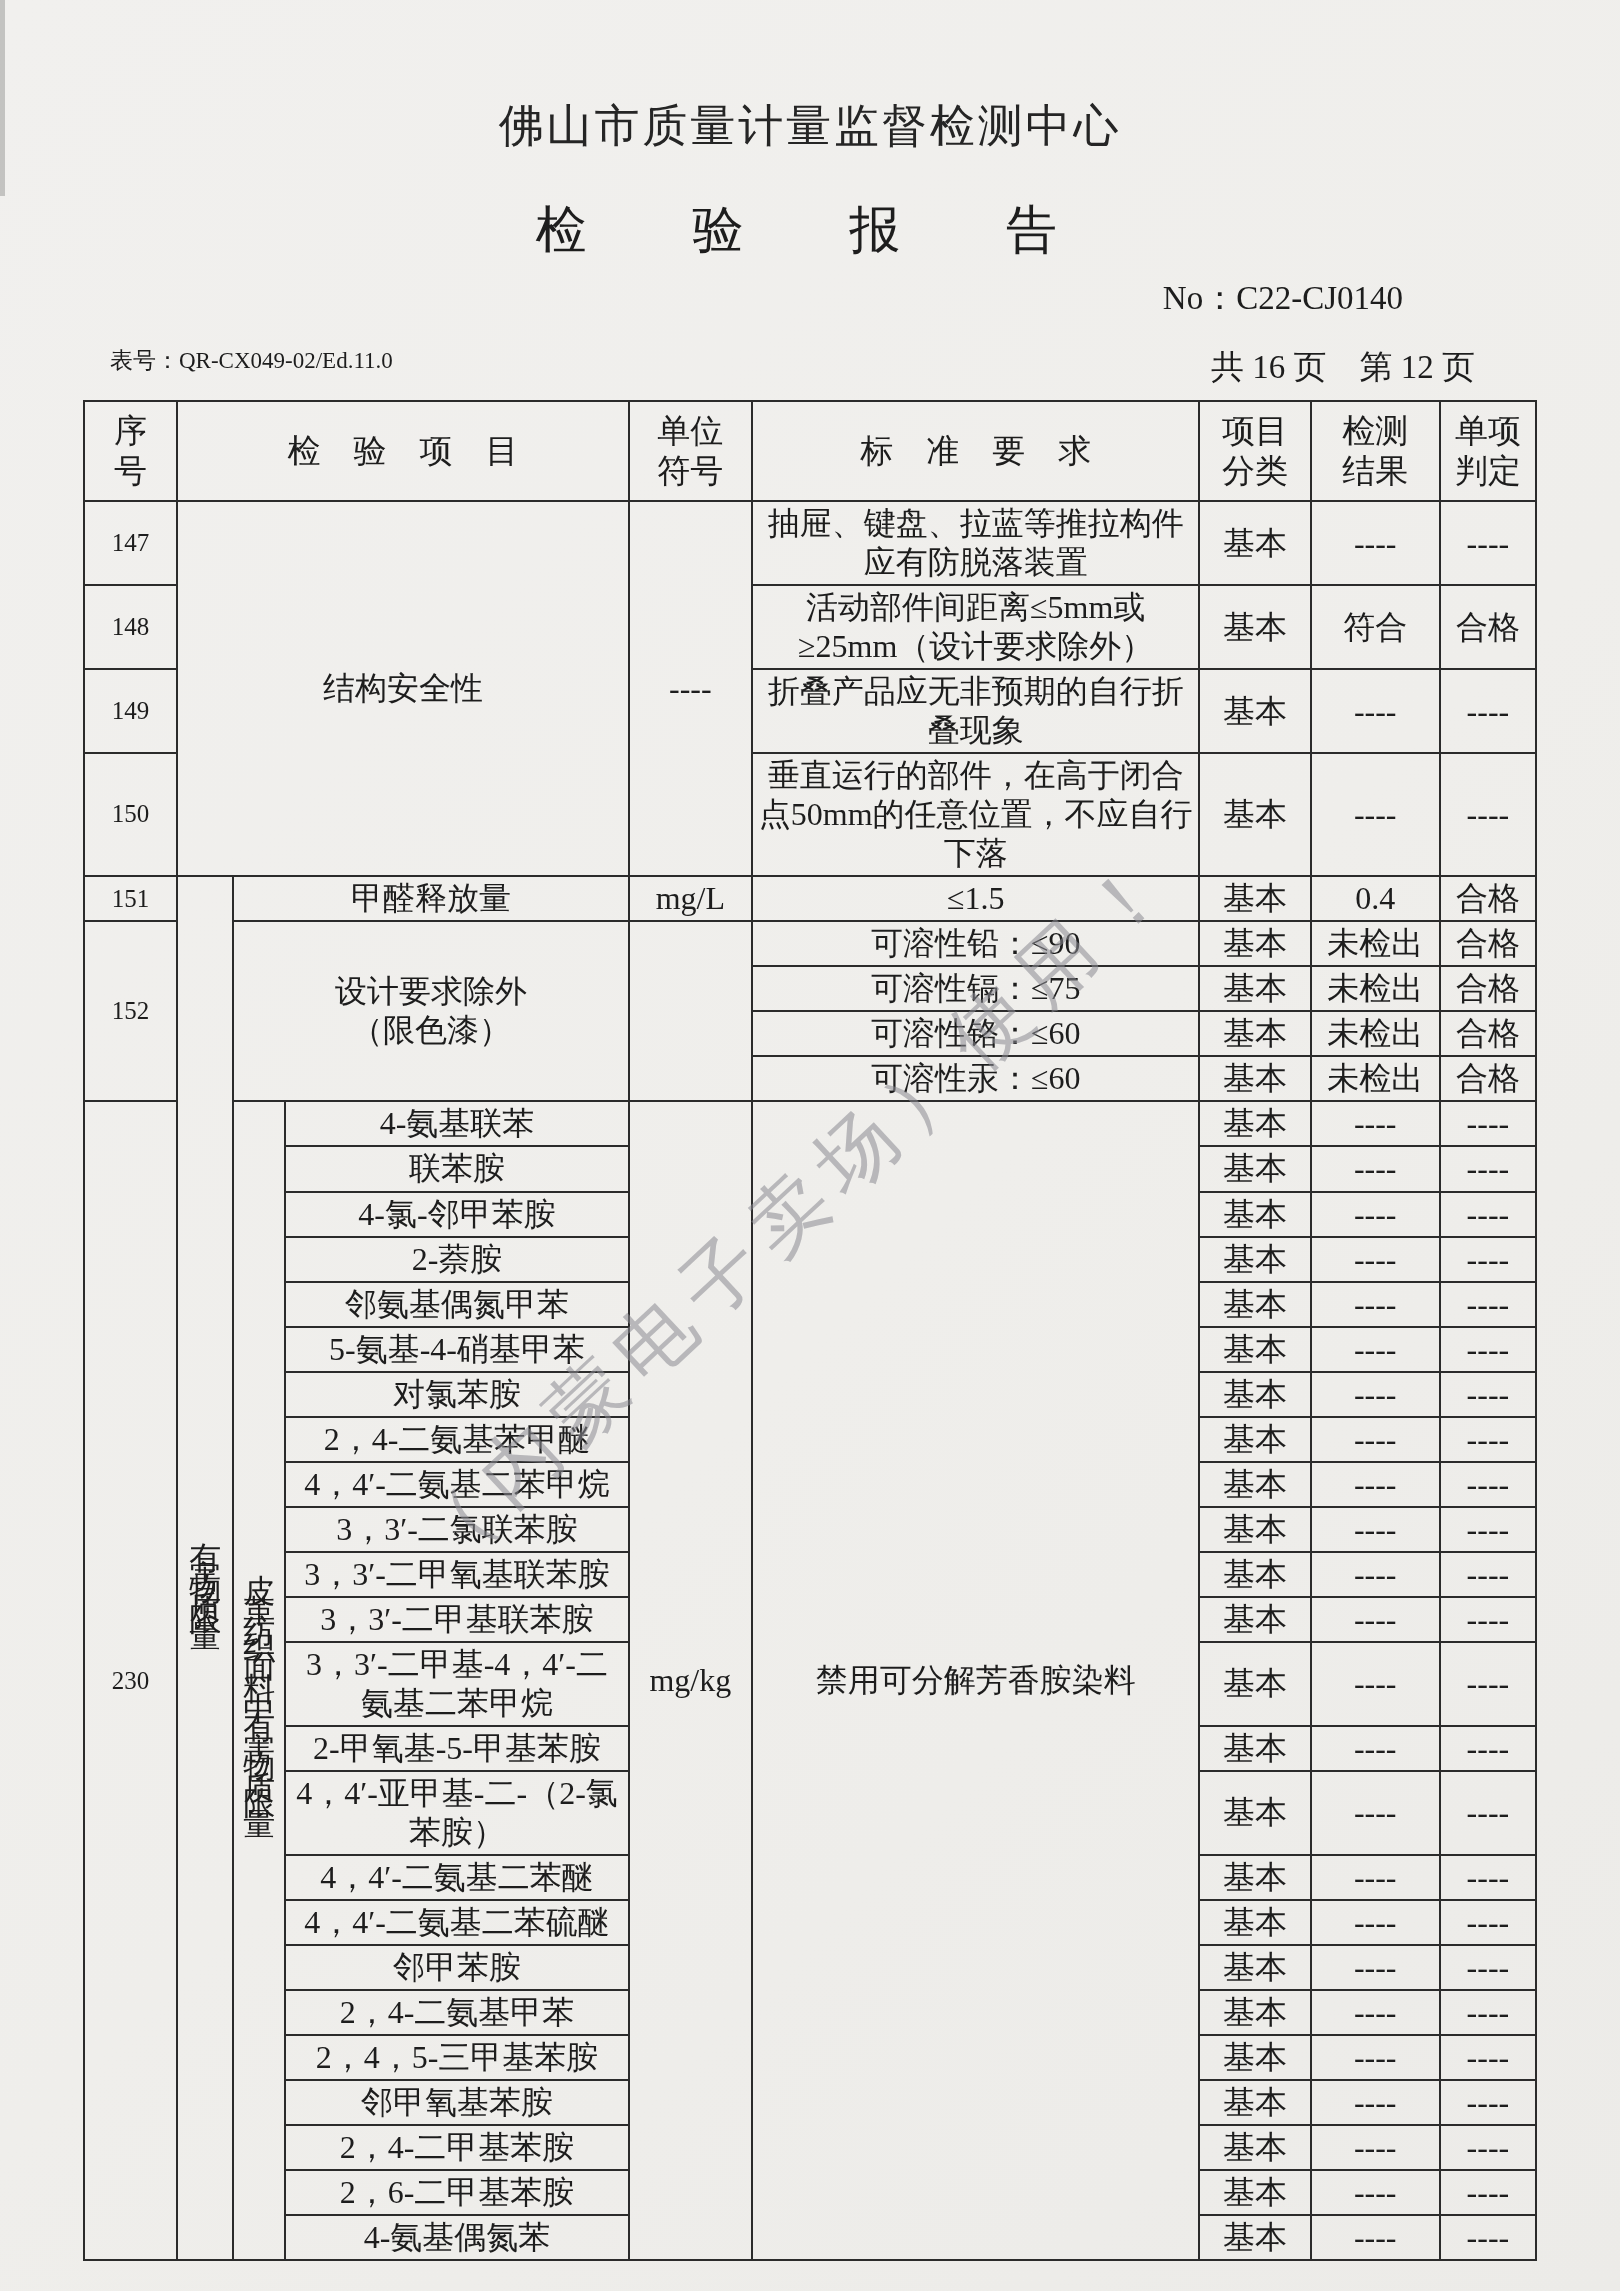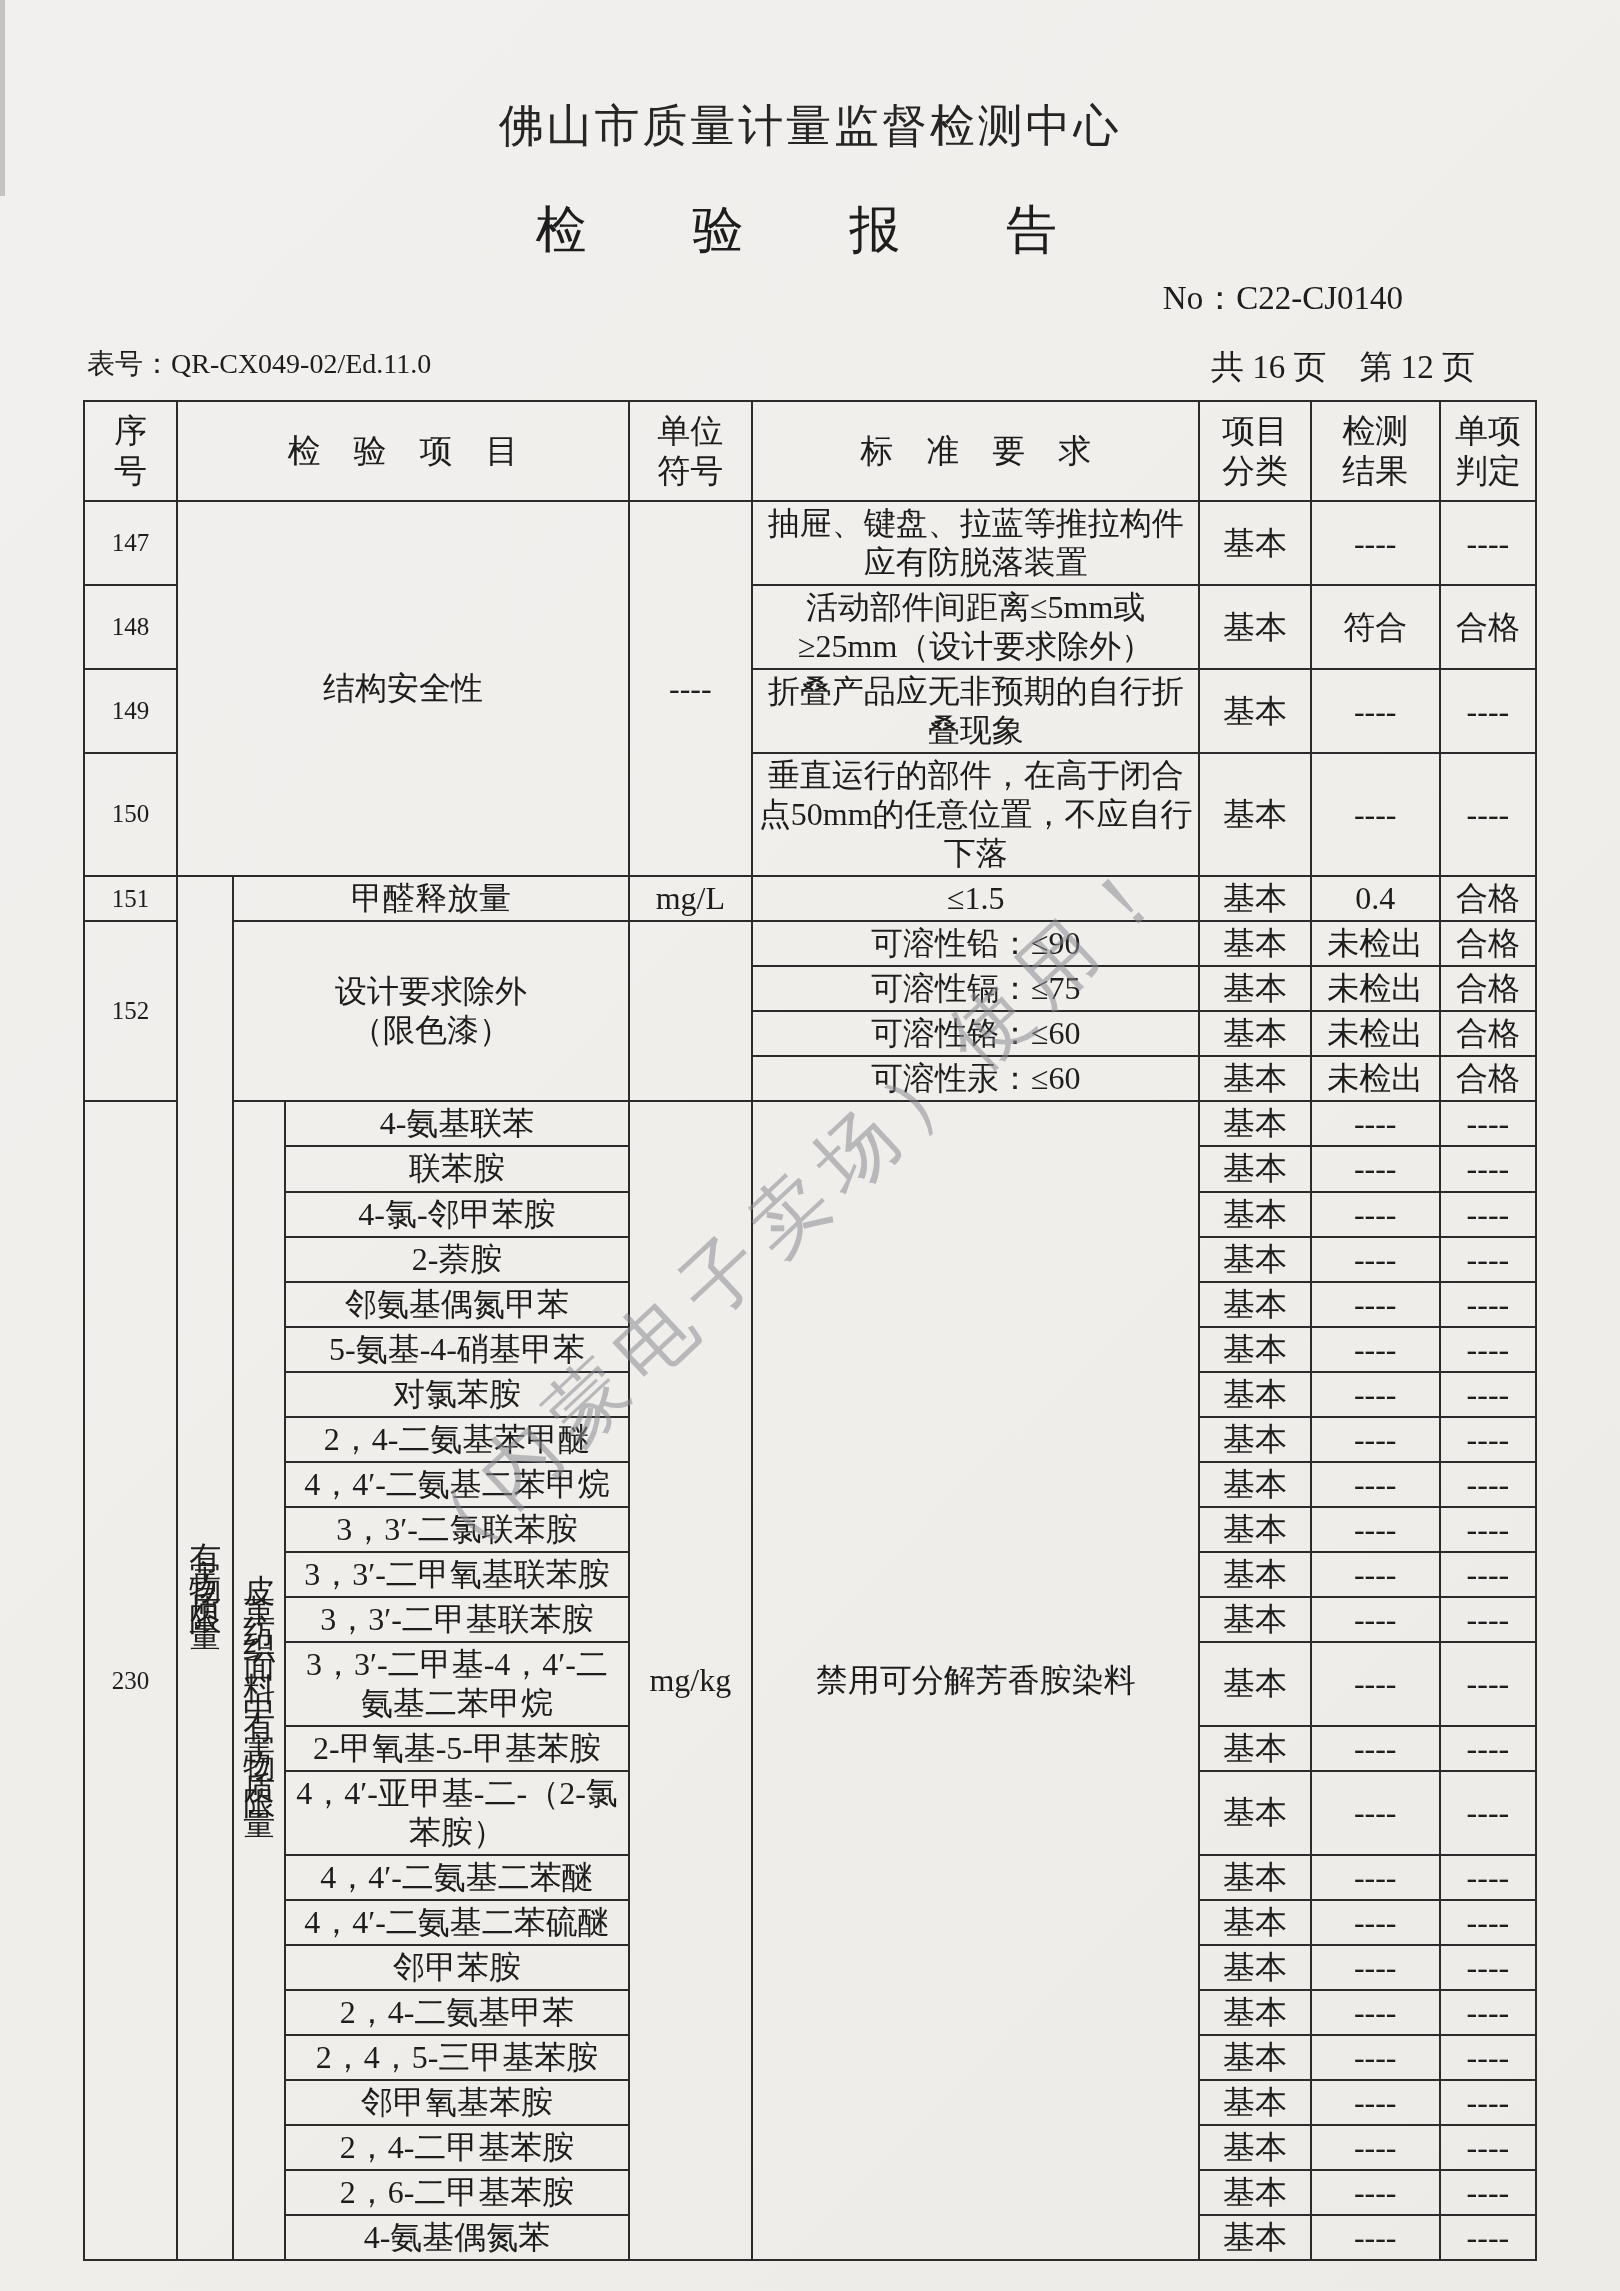--- a/index.html
+++ b/index.html
@@ -21,21 +21,21 @@
     text-align:center;font-size:45px;letter-spacing:2.9px;color:#252525;
   }
   .doc-title{
     position:absolute;left:83px;width:1454px;top:196px;
     text-align:center;font-size:51px;letter-spacing:27.4px;color:#1d1d1d;
   }
   .report-no{
     position:absolute;right:217px;top:276px;font-size:33px;color:#1d1d1d;
   }
   .form-no{
-    position:absolute;left:87px;top:345px;font-size:28px;color:#1d1d1d;
+    position:absolute;left:110px;top:345px;font-size:23px;color:#1d1d1d;
   }
   .pagination{
     position:absolute;right:145px;top:345px;font-size:33px;color:#1d1d1d;
   }
   table.report{
     position:absolute;left:83px;top:400px;
     width:1454px;border-collapse:collapse;table-layout:fixed;
     font-size:32px;color:#1d1d1d;
   }
   table.report th,table.report td{

